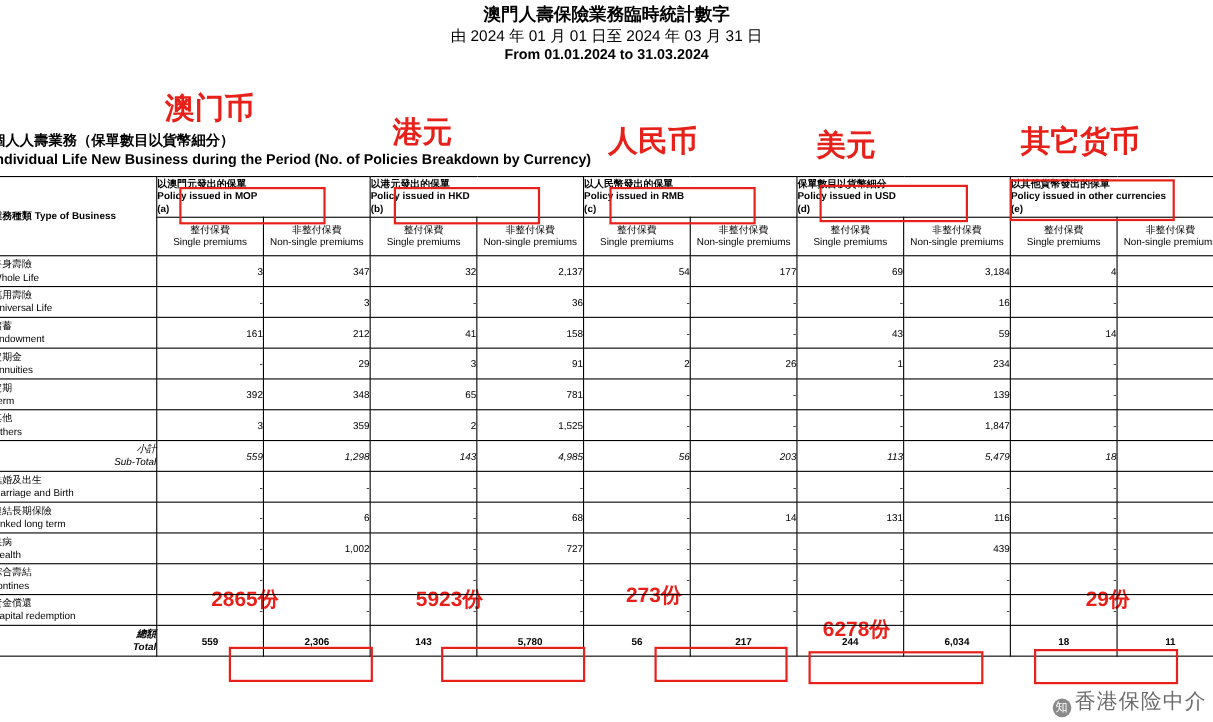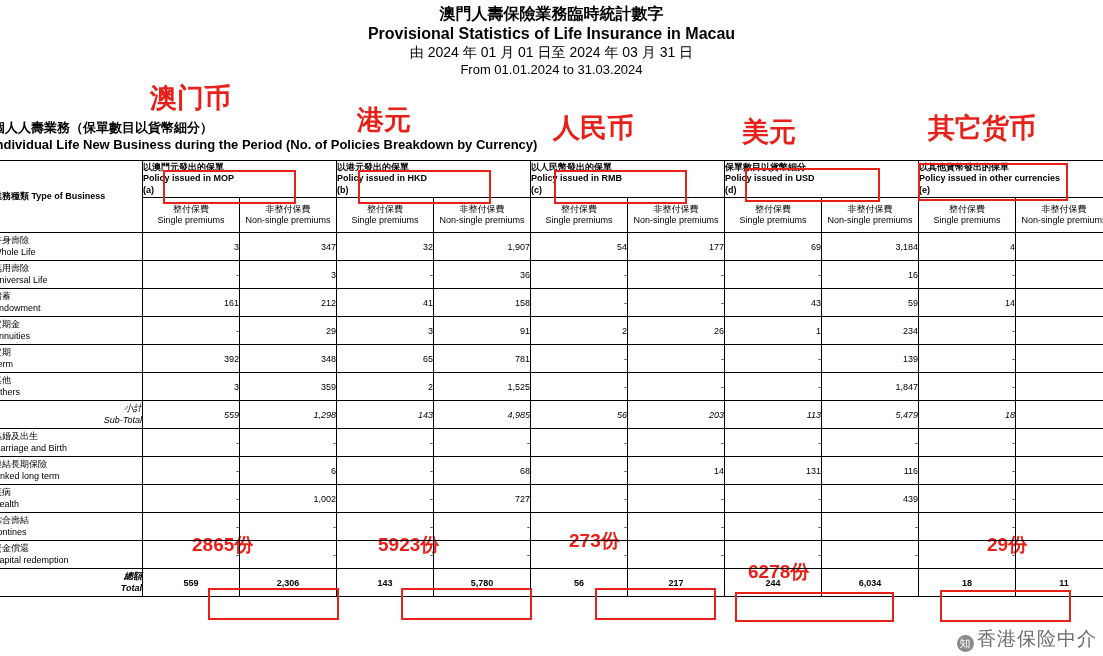--- a/index.html
+++ b/index.html
@@ -31,21 +31,21 @@
   }
   .title-en {
     font-size: 16px;
     font-weight: bold;
   }
   .title-period-zh {
     font-size: 14px;
   }
   .title-period-en {
     font-size: 13px;
-    font-weight: normal;
+    font-weight: bold;
   }
 
   
   .subhead {
     position: absolute;
     left: -8px;
     top: 120px;
     width: 700px;
     line-height: 1.3;
   }
@@ -168,21 +168,20 @@
     text-align: center;
     margin-right: 3px;
     vertical-align: -2px;
   }
 </style>
 </head>
 <body>
 
 <div class="title-block">
   <div class="title-zh">澳門人壽保險業務臨時統計數字</div>
-  <div class="title-en">Provisional Statistics of Life Insurance in Macau</div>
   <div class="title-period-zh">由 2024 年 01 月 01 日至 2024 年 03 月 31 日</div>
   <div class="title-period-en">From 01.01.2024 to 31.03.2024</div>
 </div>
 
 <div class="subhead">
   <div class="zh">個人人壽業務（保單數目以貨幣細分）</div>
   <div class="en">Individual Life New Business during the Period (No. of Policies Breakdown by Currency)</div>
 </div>
 
 <div class="annot annot-cur" style="left:150px; top:80px;">澳门币</div>
@@ -290,21 +289,21 @@
   </tr>
 
   <tr>
     <td class="rowlabel">
       <span class="zh">終身壽險</span>
       <span class="en">Whole Life</span>
     </td>
     <td class="num">3</td>
     <td class="num dashed-l">347</td>
     <td class="num">32</td>
-    <td class="num dashed-l">1,907</td>
+    <td class="num dashed-l">2,137</td>
     <td class="num">54</td>
     <td class="num dashed-l">177</td>
     <td class="num">69</td>
     <td class="num dashed-l">3,184</td>
     <td class="num">4</td>
     <td class="num dashed-l">11</td>
 
   </tr>
   <tr>
     <td class="rowlabel">

